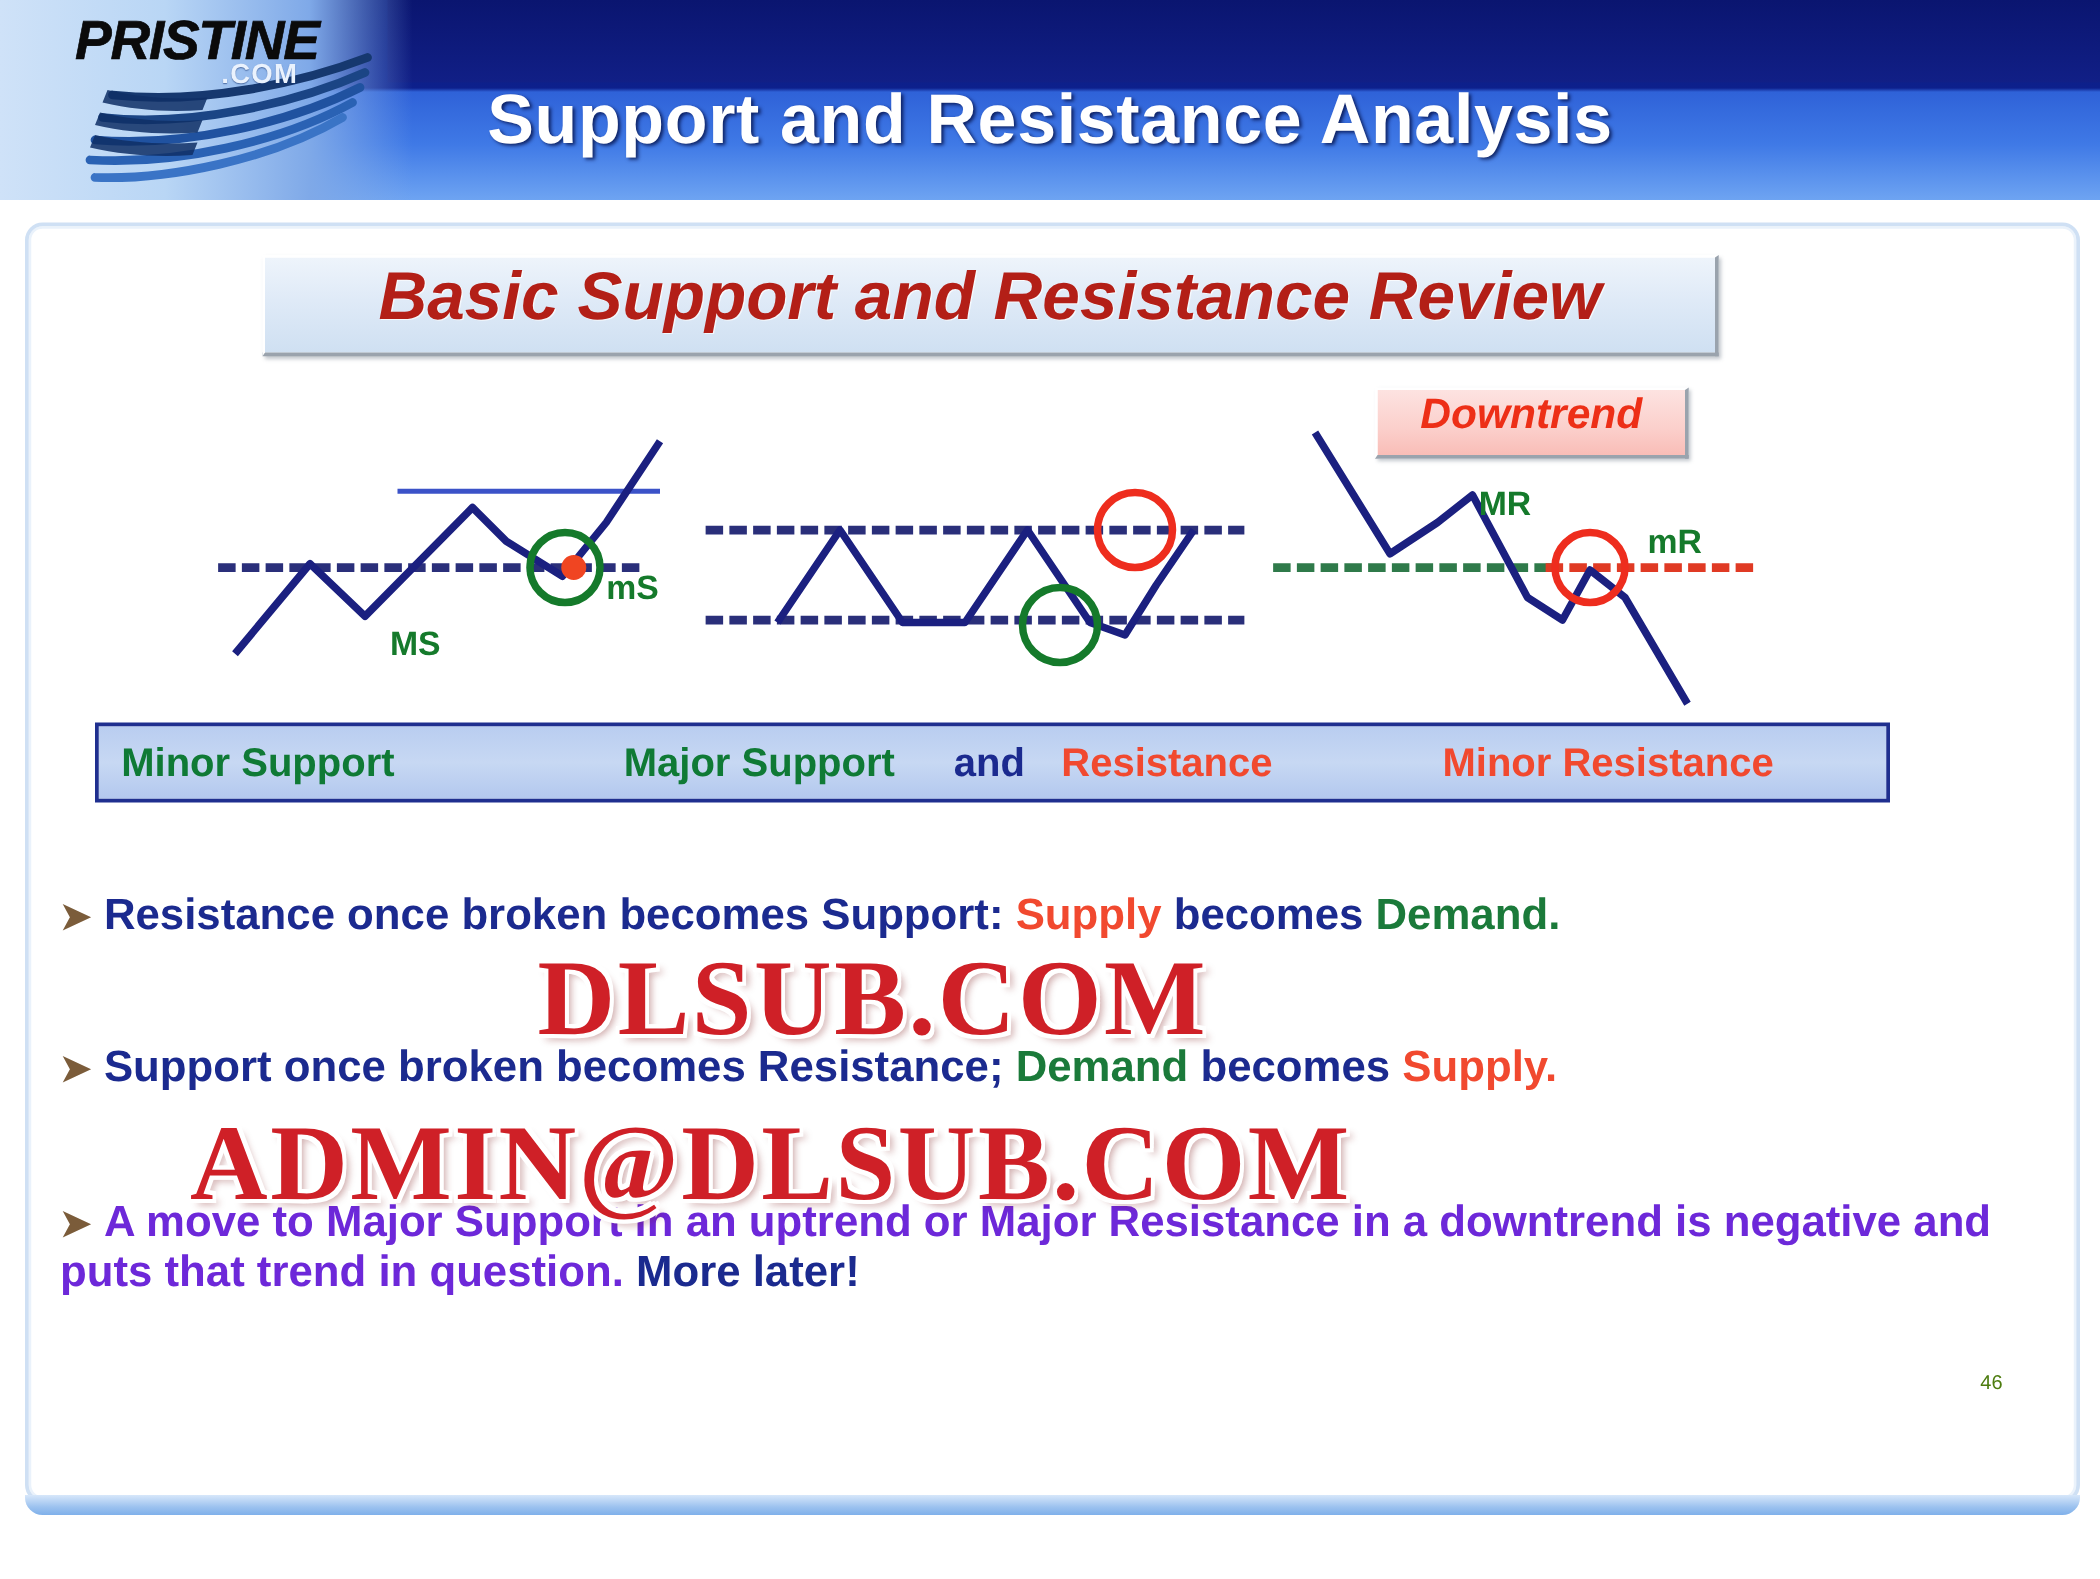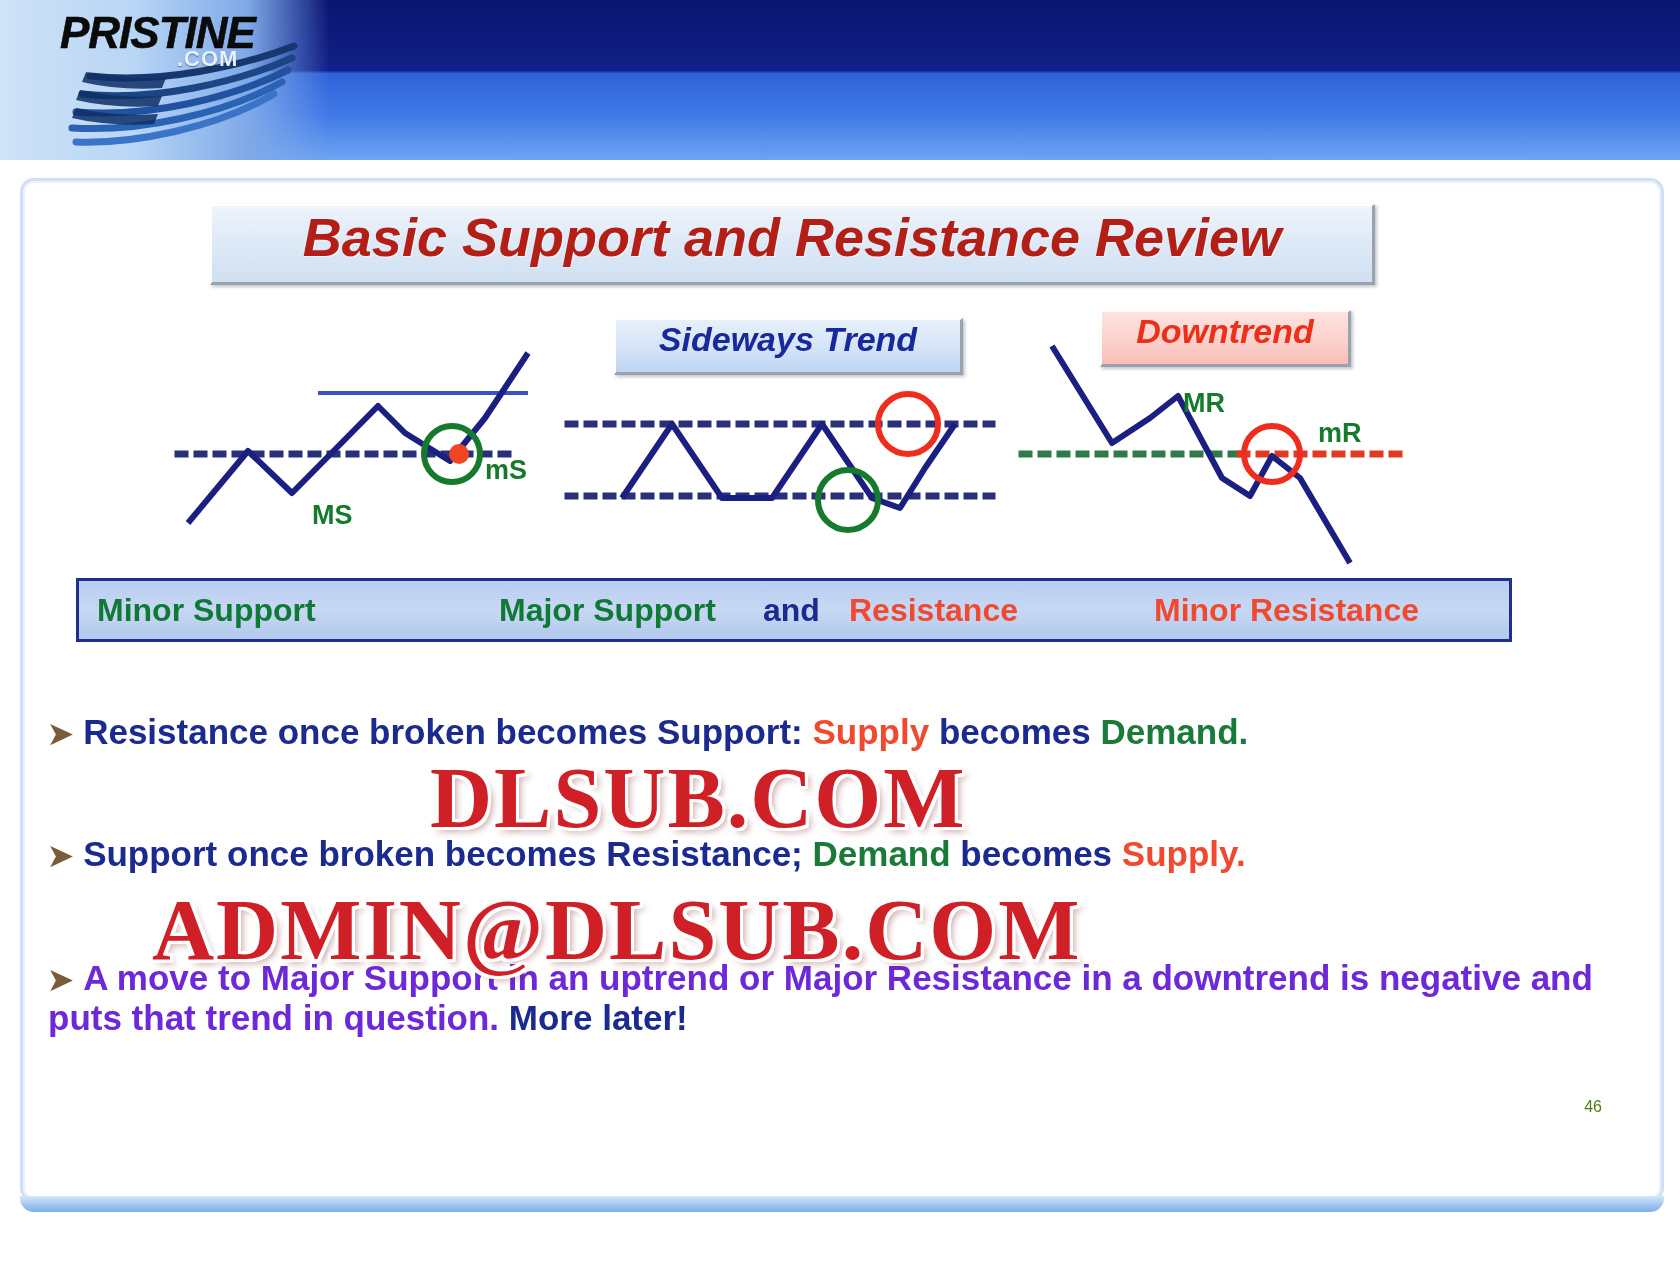--- a/index.html
+++ b/index.html
@@ -176,31 +176,29 @@
         <g fill="#0f2f66" opacity="0.85">
           <path d="M44 40 C70 46 96 48 124 46 L120 56 C92 58 66 56 40 50 Z"></path>
           <path d="M38 58 C64 64 92 66 120 64 L116 74 C88 76 60 74 34 68 Z"></path>
           <path d="M34 76 C60 82 88 84 116 82 L112 92 C84 94 56 92 30 86 Z"></path>
         </g>
       </svg>
       <div class="logo-word">PRISTINE</div>
       <div class="logo-dotcom">.COM</div>
     </div>
 
+    <div class="slide-title">Support and Resistance Analysis</div>
   </div>
 
   <div class="panel"></div>
 
   <div class="plate plate-review">
     <span class="plate-text">Basic Support and Resistance Review</span>
   </div>
 
-  <div class="plate plate-side">
-    <span class="plate-text">Sideways Trend</span>
-  </div>
   <div class="plate plate-down">
     <span class="plate-text">Downtrend</span>
   </div>
 
   <svg class="charts" viewBox="0 0 1680 420">
 
     <g>
 
       <line x1="318" y1="215" x2="528" y2="215" stroke="#3b52c8" stroke-width="4"></line>
 

